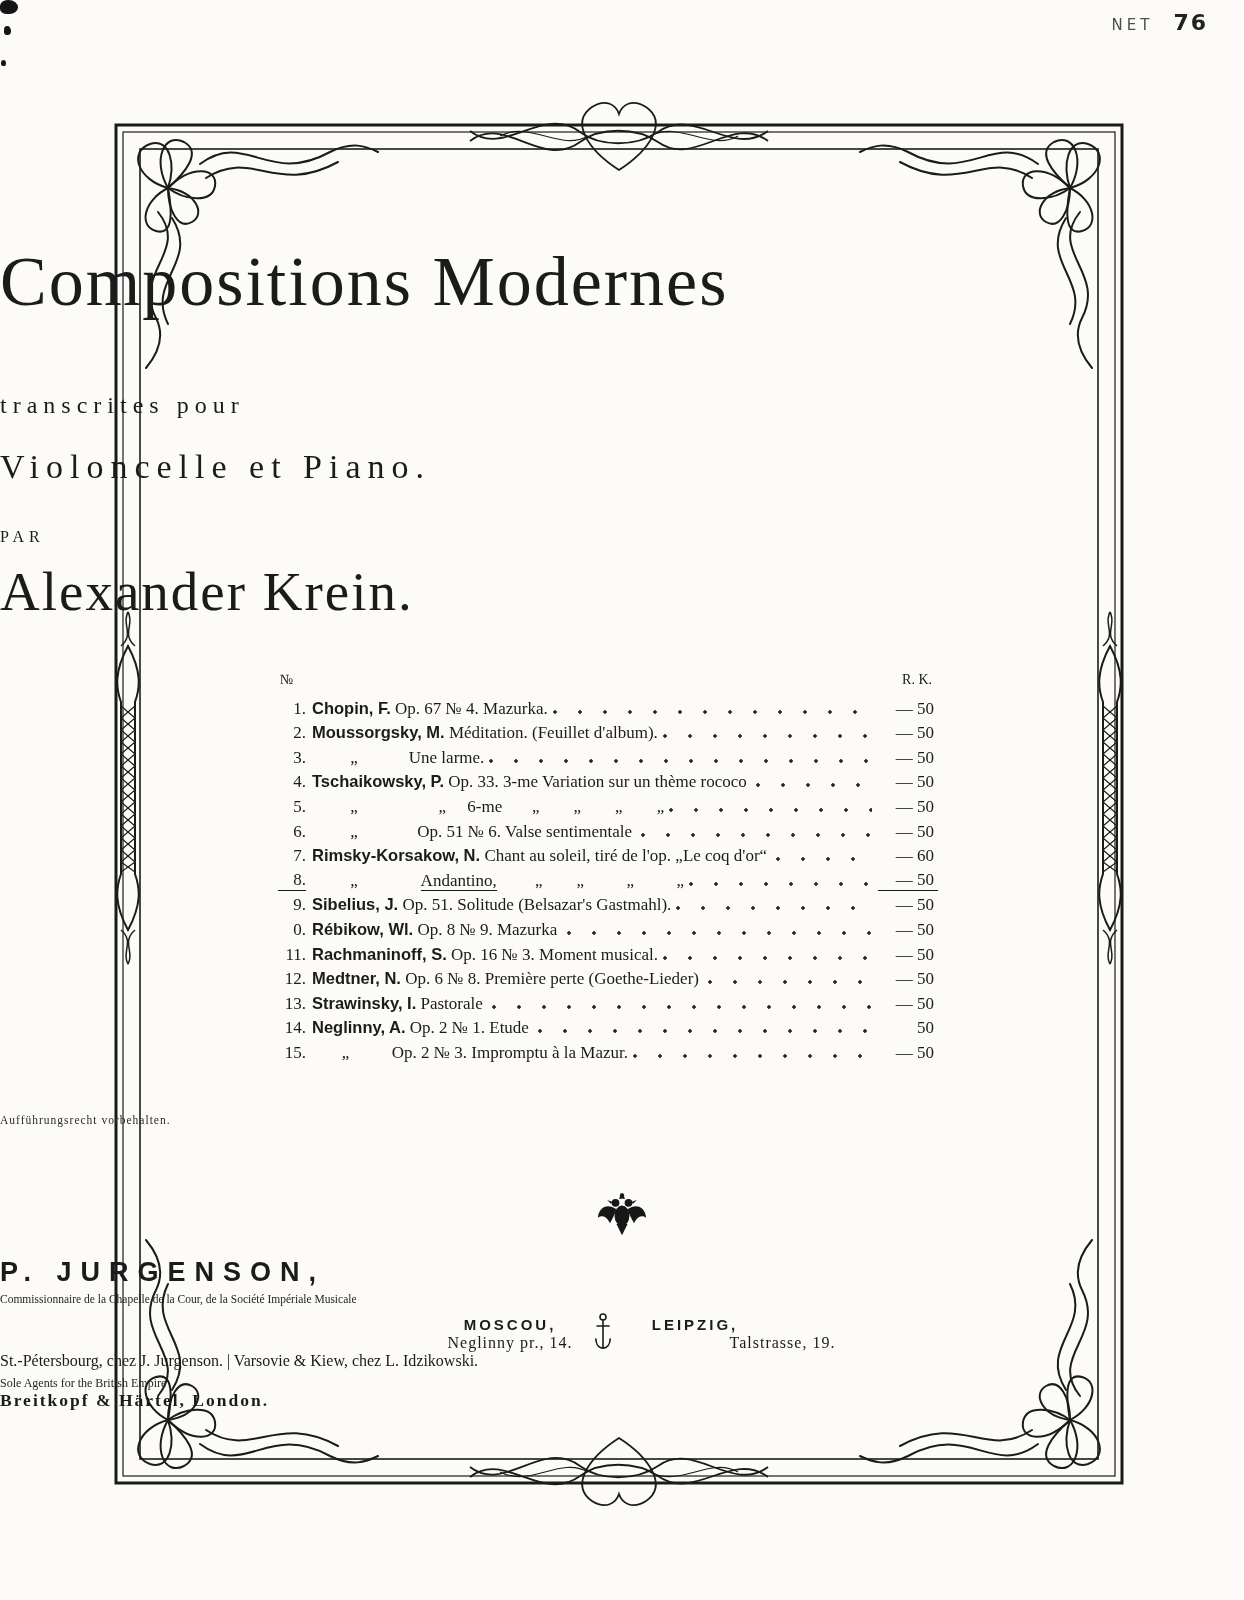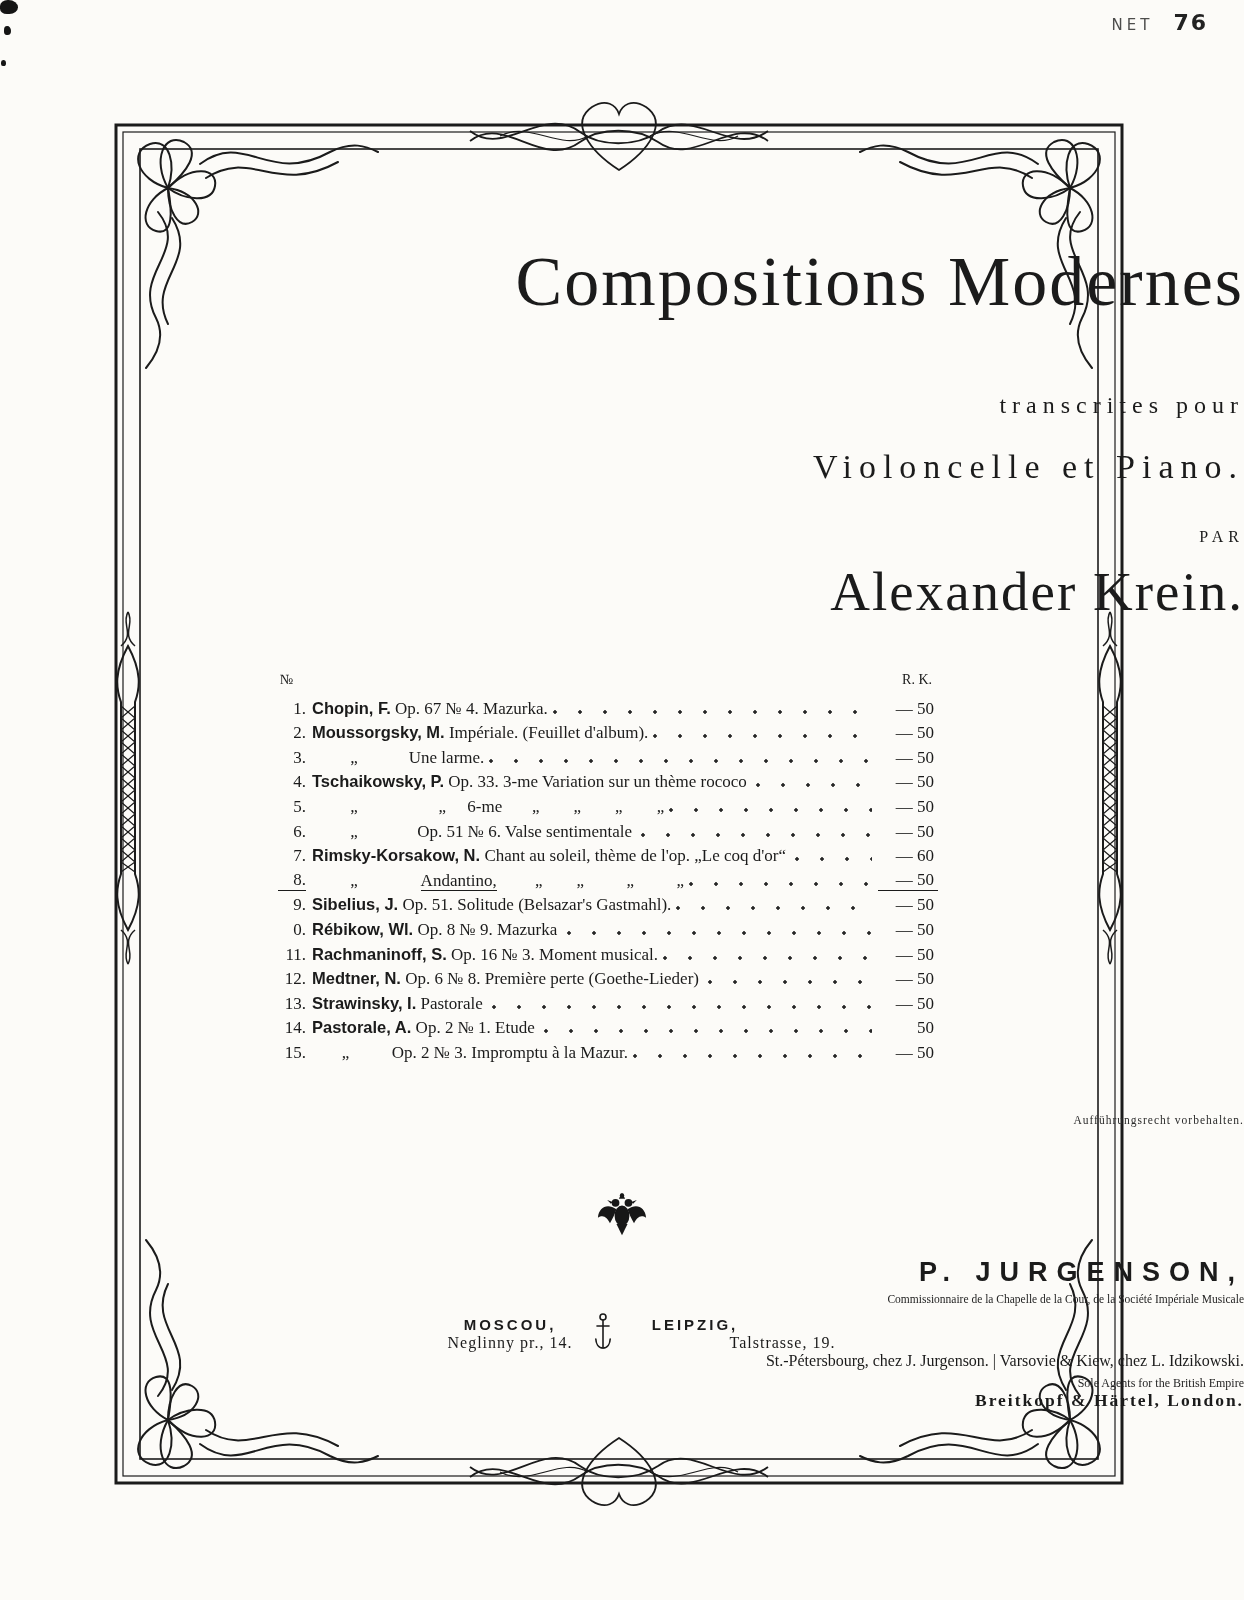--- a/index.html
+++ b/index.html
@@ -2,21 +2,21 @@
 <html><head>
 <meta charset="utf-8">
 <style>
   html,body{margin:0;padding:0;background:#e9e7e0;}
   .page{position:relative;width:1244px;height:1600px;background:#fcfbf8;
         font-family:"Liberation Serif","DejaVu Serif",serif;color:#1b1b1b;overflow:hidden;}
   .frame-svg{position:absolute;inset:0;z-index:0;}
   .content{position:absolute;inset:0;z-index:1;}
 
   .abs{position:absolute;}
-  .cw{left:0;right:0;text-align:right;}
+  .cw{left:0;right:0;text-align:left;}
 
   
   .stamp{position:absolute;top:10px;right:36px;font-family:"DejaVu Sans",sans-serif;color:#222;}
   .stamp .net{font-size:15px;letter-spacing:4px;opacity:.8;}
   .stamp .num76{font-size:22px;font-weight:bold;margin-left:20px;letter-spacing:2px;}
 
   
   .main-title{top:242px;font-size:70px;letter-spacing:2px;}
   .sub1{top:392px;font-size:24px;letter-spacing:6px;}
   .sub2{top:448px;font-size:34px;letter-spacing:7px;}
@@ -130,21 +130,21 @@
       <div id="cat-rows">
   <div class="cat-row">
     <span class="num">1.</span>
             <span class="line"><b class="composer">Chopin, F.</b><span class="wpre"> Op. 67 № 4. Mazurka.</span><span class="wu"></span><span class="wpost"></span></span>
             <span class="leader"></span>
             <span class="price">— 50</span>
   </div>
 
   <div class="cat-row">
     <span class="num">2.</span>
-            <span class="line"><b class="composer">Moussorgsky, M.</b><span class="wpre"> Impériale. (Feuillet d'album).</span><span class="wu"></span><span class="wpost"></span></span>
+            <span class="line"><b class="composer">Moussorgsky, M.</b><span class="wpre"> Méditation. (Feuillet d'album).</span><span class="wu"></span><span class="wpost"></span></span>
             <span class="leader"></span>
             <span class="price">— 50</span>
   </div>
 
   <div class="cat-row">
     <span class="num">3.</span>
             <span class="line"><b class="composer"></b><span class="wpre">         „            Une larme.</span><span class="wu"></span><span class="wpost"></span></span>
             <span class="leader"></span>
             <span class="price">— 50</span>
   </div>
@@ -165,21 +165,21 @@
 
   <div class="cat-row">
     <span class="num">6.</span>
             <span class="line"><b class="composer"></b><span class="wpre">         „              Op. 51 № 6. Valse sentimentale </span><span class="wu"></span><span class="wpost"></span></span>
             <span class="leader"></span>
             <span class="price">— 50</span>
   </div>
 
   <div class="cat-row">
     <span class="num">7.</span>
-            <span class="line"><b class="composer">Rimsky-Korsakow, N.</b><span class="wpre"> Chant au soleil, thème de l'op. „Le coq d'or“ </span><span class="wu"></span><span class="wpost"></span></span>
+            <span class="line"><b class="composer">Rimsky-Korsakow, N.</b><span class="wpre"> Chant au soleil, tiré de l'op. „Le coq d'or“ </span><span class="wu"></span><span class="wpost"></span></span>
             <span class="leader"></span>
             <span class="price">— 60</span>
   </div>
 
   <div class="cat-row">
     <span class="num u">8.</span>
             <span class="line"><b class="composer"></b><span class="wpre">         „               </span><span class="wu u">Andantino,</span><span class="wpost">         „        „          „          „</span></span>
             <span class="leader"></span>
             <span class="price u">— 50</span>
   </div>
@@ -214,21 +214,21 @@
 
   <div class="cat-row">
     <span class="num">13.</span>
             <span class="line"><b class="composer">Strawinsky, I.</b><span class="wpre"> Pastorale </span><span class="wu"></span><span class="wpost"></span></span>
             <span class="leader"></span>
             <span class="price">— 50</span>
   </div>
 
   <div class="cat-row">
     <span class="num">14.</span>
-            <span class="line"><b class="composer">Pastorale, A.</b><span class="wpre"> Op. 2 № 1. Etude </span><span class="wu"></span><span class="wpost"></span></span>
+            <span class="line"><b class="composer">Neglinny, A.</b><span class="wpre"> Op. 2 № 1. Etude </span><span class="wu"></span><span class="wpost"></span></span>
             <span class="leader"></span>
             <span class="price">50</span>
   </div>
 
   <div class="cat-row">
     <span class="num">15.</span>
             <span class="line"><b class="composer"></b><span class="wpre">       „          Op. 2 № 3. Impromptu à la Mazur.</span><span class="wu"></span><span class="wpost"></span></span>
             <span class="leader"></span>
             <span class="price">— 50</span>
   </div>

